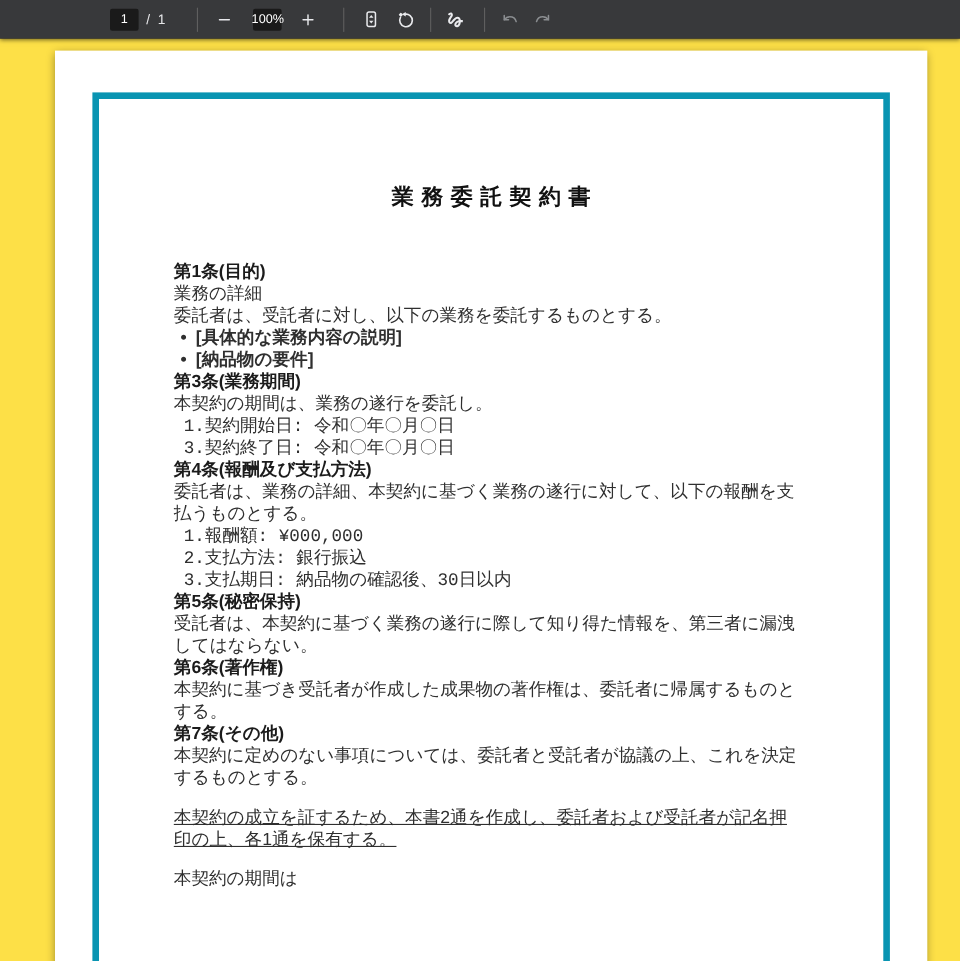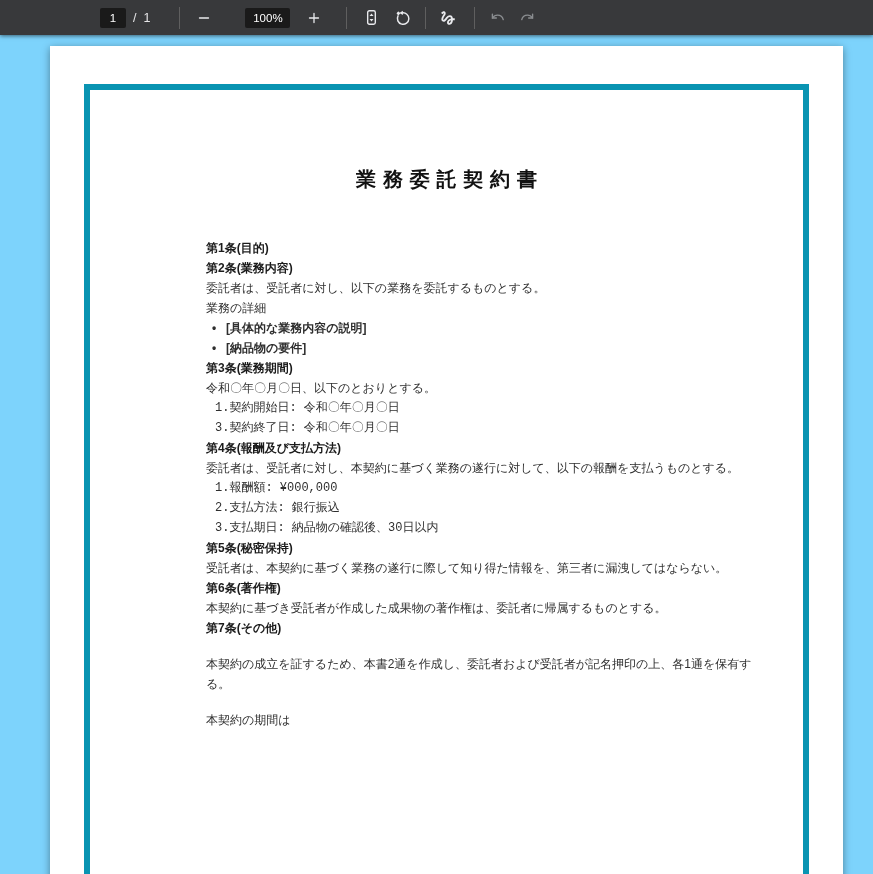--- a/index.html
+++ b/index.html
@@ -23,21 +23,21 @@
   .tb-start-pad { width: 100px; flex: 0 0 auto; }
   .tb-box {
     background: #1a1a1a; color: #fff;
     height: 20px; border: none; border-radius: 2px;
     font-size: 11.5px; text-align: center;
     font-family: "Liberation Sans", sans-serif;
     display: flex; align-items: center; justify-content: center;
   }
   input.tb-box { display: inline-block; line-height: 20px; padding: 0; }
   .page-input { width: 26px; }
-  .zoom-box { width: 45px; margin-left: 28px; }
+  .zoom-box { width: 26px; margin-left: 13px; }
   .tb-text { font-size: 12.5px; color: #e6e6e8; }
   .slash { margin-left: 7px; }
   .page-total { margin-left: 7px; }
   .tb-sep { width: 1px; height: 22px; background: #5f5f5f; flex: 0 0 auto; }
   .sep-1 { margin-left: 29px; }
   .sep-2 { margin-left: 19px; }
   .sep-3 { margin-left: 9px; }
   .sep-4 { margin-left: 13px; }
   .tb-btn {
     width: 26px; height: 26px; border: none; background: transparent;
@@ -53,21 +53,21 @@
   .btn-undo { margin-left: 9px; }
   .btn-redo { margin-left: 4px; }
   .ic { stroke: #e9eaed; fill: none; stroke-width: 1.3; stroke-linecap: round; }
   .ic-fill { fill: #e9eaed; stroke: none; }
   .dim  { stroke: #8a8d90; }
 
   
   .viewer {
     position: absolute; top: 35px; left: 0;
     width: 873px; height: 839px;
-    background: #7dd3fc; overflow: hidden;
+    background: #fde047; overflow: hidden;
   }
   .pdf-page {
     position: absolute; left: 50px; top: 11px;
     width: 793px; height: 1123px;
     background: #ffffff;
     box-shadow: 0 2px 8px rgba(0,0,0,.4);
   }
   .doc-border {
     position: absolute; left: 34px; top: 38px;
     width: 725px; height: 1047px;
@@ -75,35 +75,35 @@
   }
   .doc-title {
     position: absolute; left: 34px; top: 120px; width: 725px;
     text-align: center;
     font-size: 20px; font-weight: bold; color: #111;
     letter-spacing: .34em; text-indent: .34em;
     line-height: 26px;
   }
   .doc-content {
     position: absolute; left: 108px; top: 192px; width: 566px;
-    font-size: 12px; line-height: 20px; color: #2f2f2f; margin-left: 48px;
+    font-size: 16px; line-height: 20px; color: #2f2f2f;
   }
   .art-heading {
     margin-top: 14px;
     font-weight: bold; color: #1b1b1b;
   }
   .doc-content p { margin: 0; }
   ul.bullets { list-style: none; margin: 0; padding: 0; }
   ul.bullets li { position: relative; padding-left: 20px; font-weight: bold; }
   ul.bullets li::before {
     content: "\2022";
     position: absolute; left: 6px; top: 0;
   }
   ol.numbered { list-style: none; margin: 0; padding: 0 0 0 9px; font-family: Liberation Mono, monospace; }
-  .closing-p { margin-top: 16px !important; }
+  .closing-p { margin-top: 16px !important; text-decoration: underline; }
   .date-p { margin-top: 16px !important; }
 </style>
 </head>
 <body>
 
 <div class="toolbar">
   <div class="tb-start-pad"></div>
 
   <input class="tb-box page-input" readonly="" value="1" style="">
   <span class="tb-text slash">/</span>
@@ -181,49 +181,49 @@
 <div class="viewer">
   <div class="pdf-page">
     <div class="doc-border"></div>
 
     <div class="doc-title">業務委託契約書</div>
 
     <div class="doc-content">
 
       <p class="art-heading">第1条(目的)</p>
 
-      <p class="art-heading">第2条(業務内容)</p>
+      <p>業務の詳細</p>
       <p>委託者は、受託者に対し、以下の業務を委託するものとする。</p>
-      <p>業務の詳細</p>
       <ul class="bullets">
         <li>[具体的な業務内容の説明]</li>
         <li>[納品物の要件]</li>
       </ul>
 
       <p class="art-heading">第3条(業務期間)</p>
-      <p>令和〇年〇月〇日、以下のとおりとする。</p>
+      <p>本契約の期間は、業務の遂行を委託し。</p>
       <ol class="numbered">
         <li>1.契約開始日: 令和〇年〇月〇日</li>
         <li>3.契約終了日: 令和〇年〇月〇日</li>
       </ol>
 
       <p class="art-heading">第4条(報酬及び支払方法)</p>
-      <p>委託者は、受託者に対し、本契約に基づく業務の遂行に対して、以下の報酬を支払うものとする。</p>
+      <p>委託者は、業務の詳細、本契約に基づく業務の遂行に対して、以下の報酬を支払うものとする。</p>
       <ol class="numbered">
         <li>1.報酬額: ¥000,000</li>
         <li>2.支払方法: 銀行振込</li>
         <li>3.支払期日: 納品物の確認後、30日以内</li>
       </ol>
 
       <p class="art-heading">第5条(秘密保持)</p>
       <p>受託者は、本契約に基づく業務の遂行に際して知り得た情報を、第三者に漏洩してはならない。</p>
 
       <p class="art-heading">第6条(著作権)</p>
       <p>本契約に基づき受託者が作成した成果物の著作権は、委託者に帰属するものとする。</p>
 
       <p class="art-heading">第7条(その他)</p>
+      <p>本契約に定めのない事項については、委託者と受託者が協議の上、これを決定するものとする。</p>
 
       <p class="closing-p">本契約の成立を証するため、本書2通を作成し、委託者および受託者が記名押印の上、各1通を保有する。</p>
 
       <p class="date-p">本契約の期間は</p>
     </div>
   </div>
 </div>
 
 </body></html>

